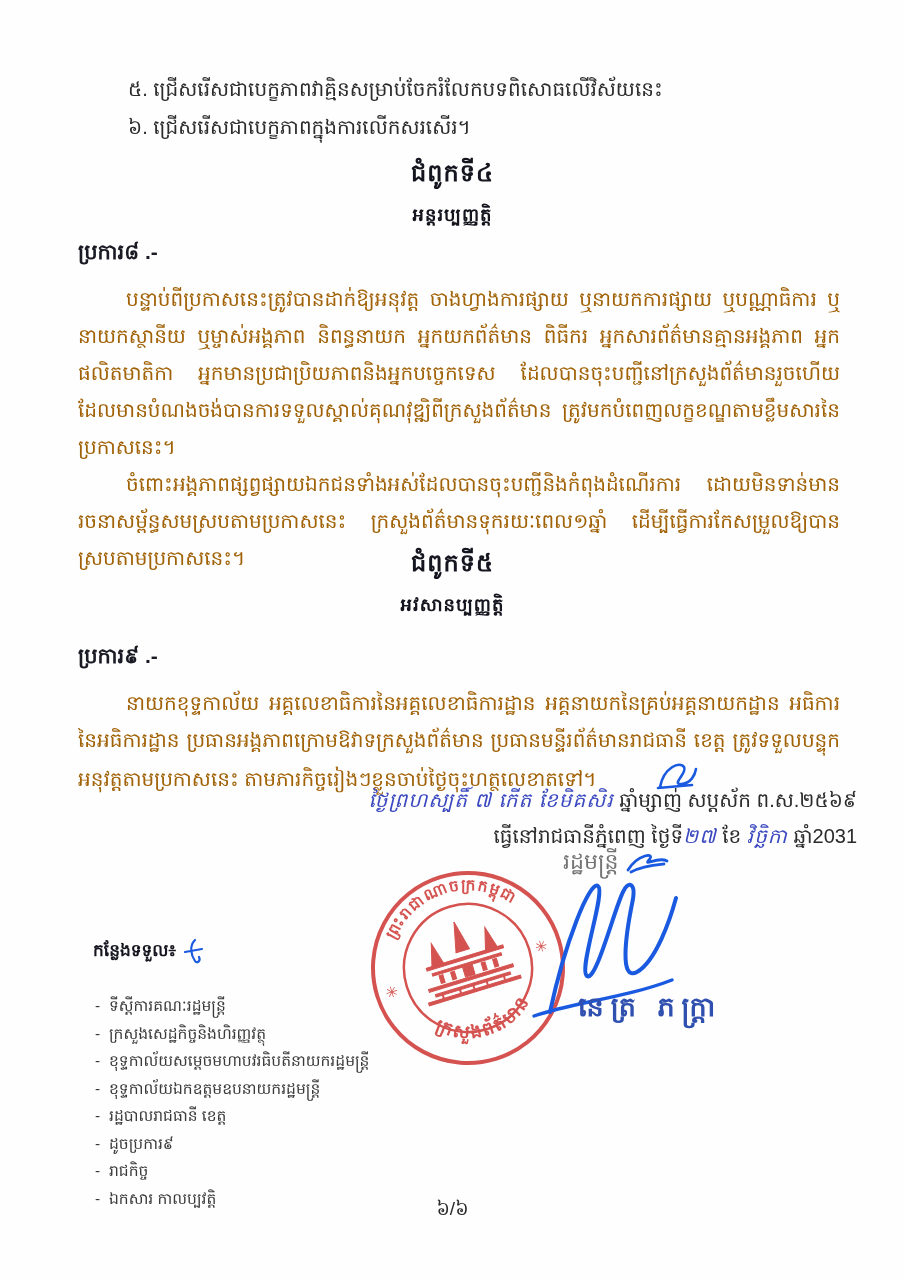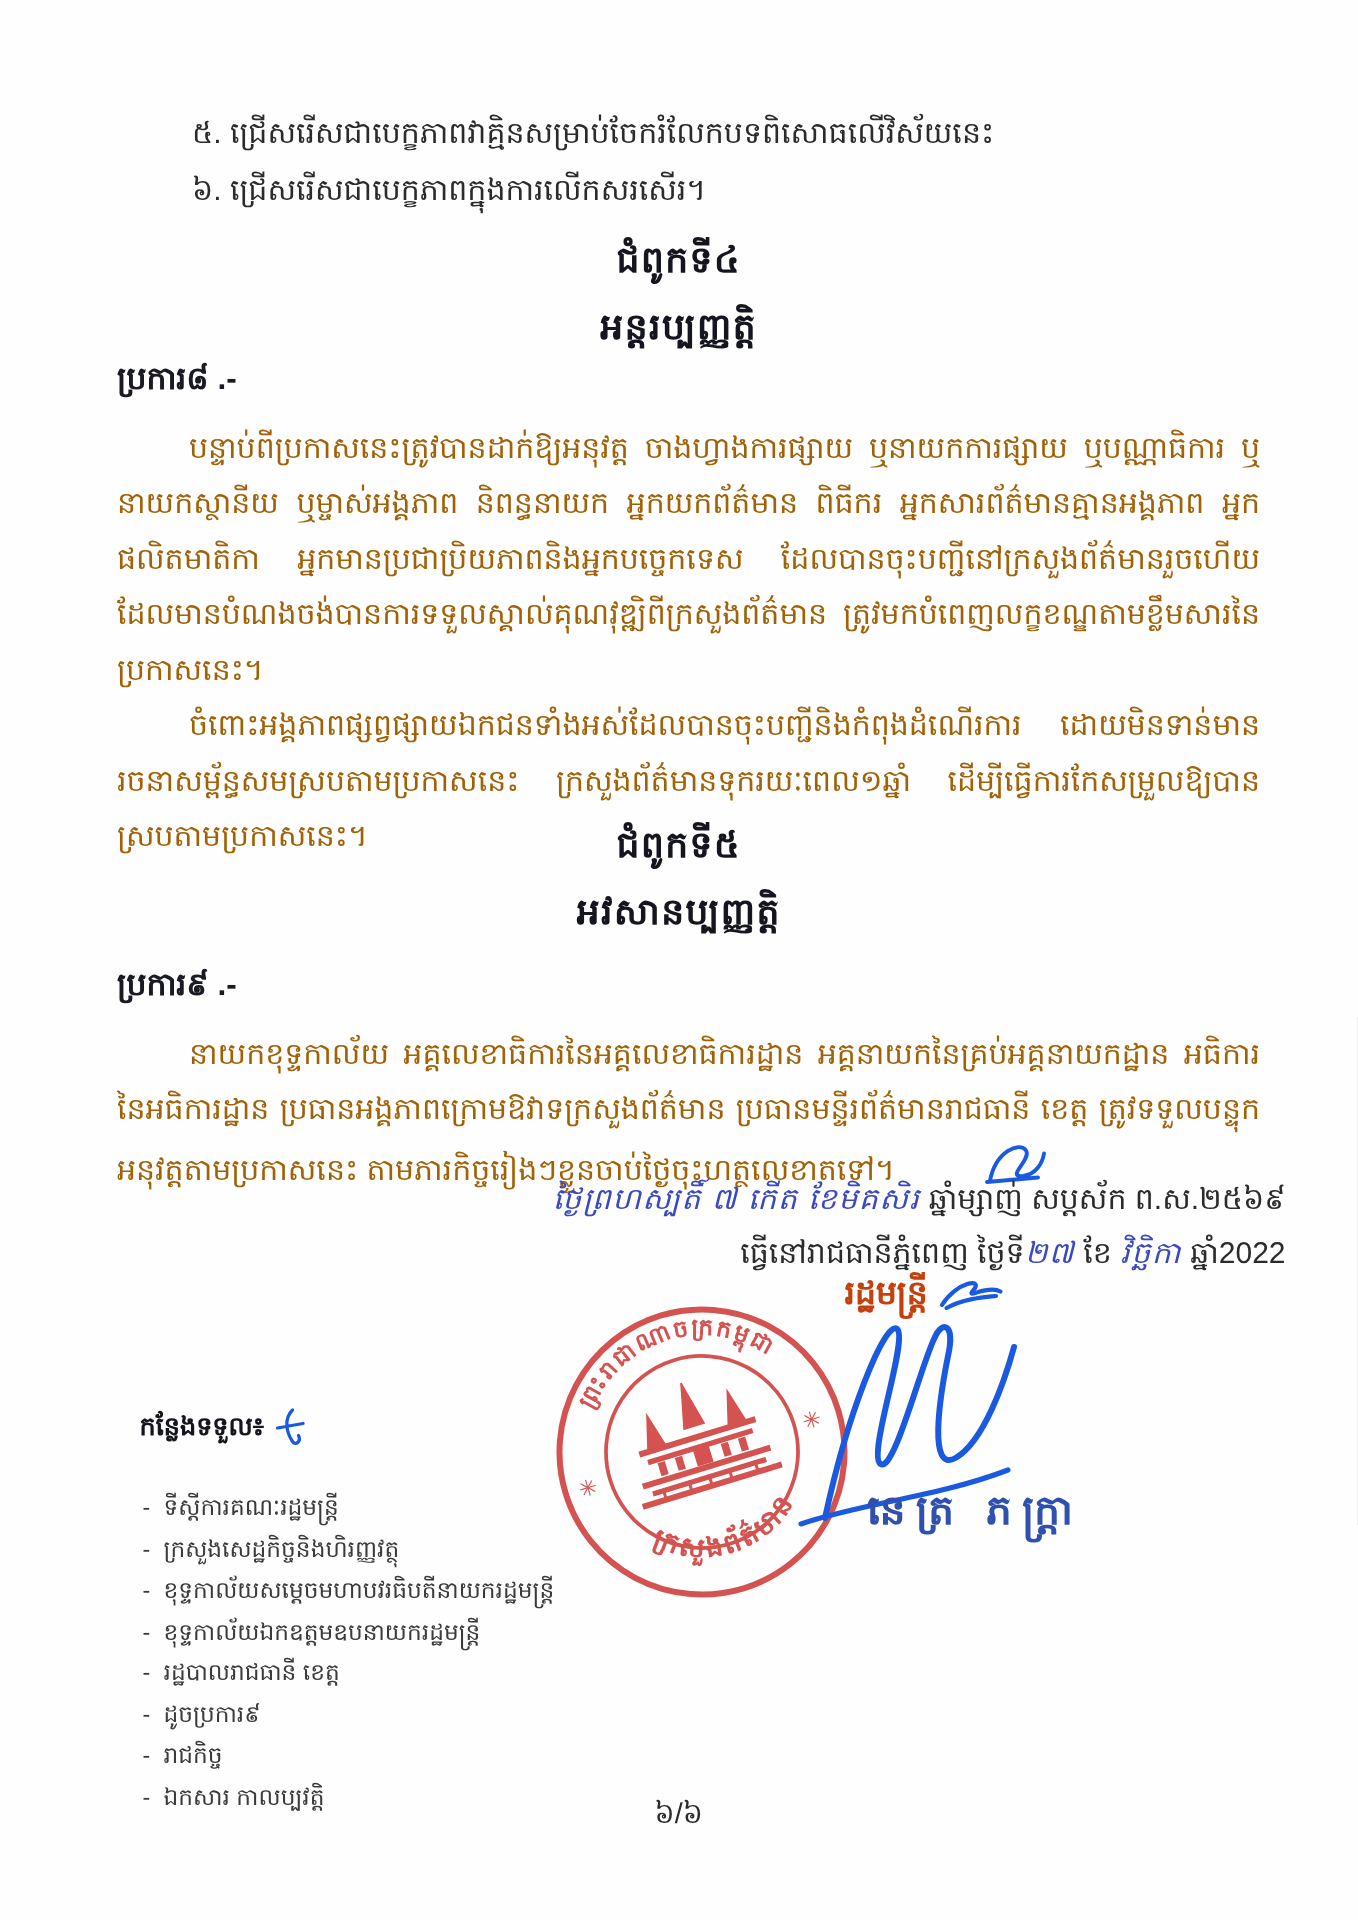--- a/index.html
+++ b/index.html
@@ -12,40 +12,40 @@
     font-family:"Liberation Sans","DejaVu Sans",sans-serif;
     color:#2e2e2e;
     overflow:hidden;
   }
   
   .toplist { position:absolute; left:128px; top:70px; width:700px; }
   .toplist .line { font-size:20px; line-height:38px; color:#2b2b2b; }
   
   .chapter { position:absolute; left:0; right:0; text-align:center; color:#15151f; }
   .chapter .t { font-size:24px; font-weight:bold; letter-spacing:1px; }
-  .chapter .s { font-size:24px; font-weight:bold; letter-spacing:1px; margin-top:10px; }
+  .chapter .s { font-size:18px; font-weight:bold; letter-spacing:1px; margin-top:10px; }
   #chapter4 { top:158px; }
   #chapter5 { top:548px; }
   
   .article { position:absolute; left:78px; width:762px; }
   #article8 { top:238px; }
   #article9 { top:642px; }
   .article .label { font-size:21px; font-weight:bold; color:#1a1a24; margin-bottom:12px; }
   .article p {
     font-size:20px; line-height:37px;
     text-align:justify; text-indent:48px;
     color:#a16207;
   }
   .inline-paraph { display:inline-block; vertical-align:middle; margin-left:10px; }
   
   .dateblock { position:absolute; right:48px; top:782px; text-align:right; }
   .dateblock .dline { font-size:20px; line-height:36px; color:#2b2b2b; }
   .hw { color:#3b49c0; font-style:italic; letter-spacing:1px; }
   
-  .minister { position:absolute; left:563px; top:848px; font-size:22px; font-weight:bold; color:#c2410c; white-space:nowrap; }
+  .minister { position:absolute; left:563px; top:848px; font-size:22px; font-weight:normal; color:#737373; white-space:nowrap; }
   .minister svg { vertical-align:middle; margin-left:6px; }
   .name {
     position:absolute; left:578px; top:990px;
     font-size:27px; font-weight:bold; color:#3050b0;
     letter-spacing:7px; white-space:nowrap;
   }
   
   .stamp { position:absolute; left:366px; top:866px; width:204px; height:204px; transform:rotate(-17deg); opacity:.92; }
   
   .signature { position:absolute; left:520px; top:852px; width:200px; height:170px; }
@@ -89,21 +89,21 @@
 
   <div class="article" id="article9">
     <div class="label">ប្រការ៩ .-</div>
     <p><span>នាយកខុទ្ទកាល័យ អគ្គលេខាធិការនៃអគ្គលេខាធិការដ្ឋាន អគ្គនាយកនៃគ្រប់អគ្គនាយកដ្ឋាន អធិការនៃអធិការដ្ឋាន ប្រធានអង្គភាពក្រោមឱវាទក្រសួងព័ត៌មាន ប្រធានមន្ទីរព័ត៌មានរាជធានី ខេត្ត ត្រូវទទួលបន្ទុកអនុវត្តតាមប្រកាសនេះ តាមភារកិច្ចរៀងៗខ្លួនចាប់ថ្ងៃចុះហត្ថលេខាតទៅ។</span><span class="inline-paraph"><svg width="44" height="32" viewBox="0 0 44 32">
             <path d="M6 28 C10 8, 26 2, 30 8 C34 14, 16 26, 28 25 C37 24, 41 16, 42 10 M4 29 L38 26" fill="none" stroke="#1a5ae0" stroke-width="2.6" stroke-linecap="round"></path>
           </svg></span></p>
   </div>
 
   <div class="dateblock">
     <div class="dline"><span class="hw">ថ្ងៃព្រហស្បតិ៍ ៧ កើត ខែមិគសិរ</span><span> ឆ្នាំម្សាញ់ សប្តស័ក ព.ស.២៥៦៩</span></div>
-    <div class="dline"><span>ធ្វើនៅរាជធានីភ្នំពេញ ថ្ងៃទី</span><span class="hw">២៧</span><span> ខែ </span><span class="hw">វិច្ឆិកា</span><span> ឆ្នាំ2022</span></div>
+    <div class="dline"><span>ធ្វើនៅរាជធានីភ្នំពេញ ថ្ងៃទី</span><span class="hw">២៧</span><span> ខែ </span><span class="hw">វិច្ឆិកា</span><span> ឆ្នាំ2031</span></div>
   </div>
 
   <div class="minister">
     <span>រដ្ឋមន្ត្រី</span><svg width="46" height="26" viewBox="0 0 46 26">
         <path d="M4 20 C14 4, 32 2, 25 10 C19 17, 34 6, 43 11 M7 22 C18 16, 30 15, 40 14" fill="none" stroke="#1a5ae0" stroke-width="2.8" stroke-linecap="round"></path>
       </svg>
   </div>
 
   <div class="stamp">
     <svg width="204" height="204" viewBox="0 0 204 204">

